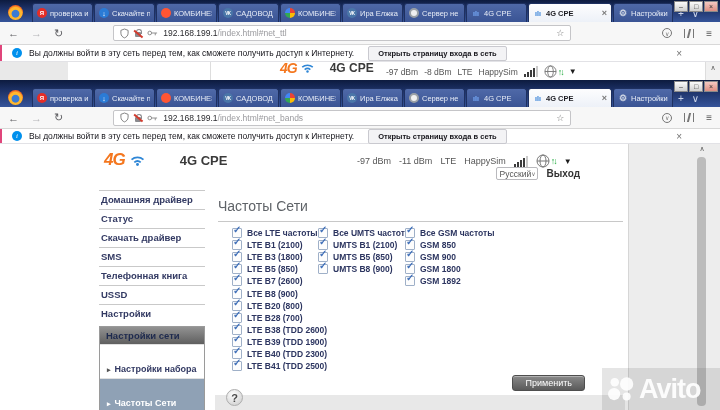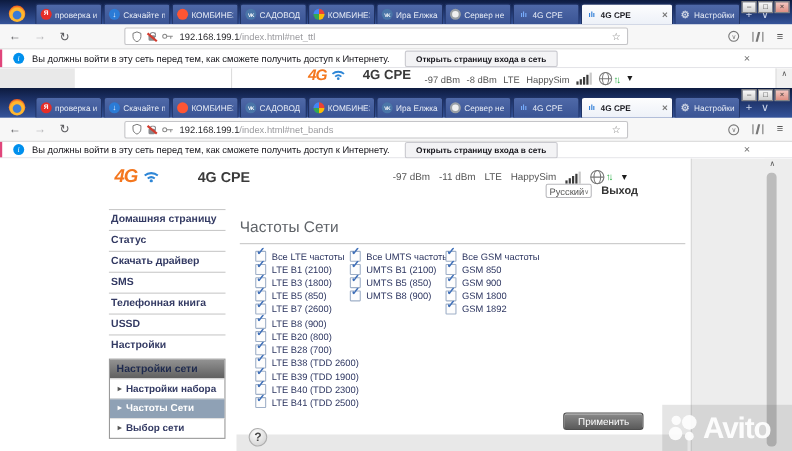--- a/index.html
+++ b/index.html
@@ -121,36 +121,36 @@
            font-size:8.5px;color:#555;box-sizing:border-box;}
   .lsar{font-size:6px;color:#777;}
   .logout{font-weight:bold;font-size:10px;color:#333;}
 
   .sidebar{position:absolute;left:99px;top:46px;width:106px;}
   .side-item{border-top:1px solid #c9c9c9;padding:4px 2px;font-weight:bold;font-size:9.5px;
              color:#333a63;line-height:10px;}
   .submenu{border:1px solid #9a9a9a;margin-top:3px;background:#fff;}
   .submenu-h{background:linear-gradient(#929292,#5f5f5f);color:#1e2a4e;font-weight:bold;
              font-size:9.5px;padding:3px 6px;}
-  .sub-item{display:flex;align-items:flex-end;gap:4px;padding:4px 4px 4px 7px;font-size:9px;
+  .sub-item{display:flex;align-items:flex-end;gap:4px;padding:20px 4px 4px 7px;font-size:9px;
             font-weight:bold;color:#333a63;border-top:1px solid #e0e0e0;line-height:9px;}
   .sub-item .sarw{color:#555;font-size:7px;}
   .sub-item.active{background:#8fa1b5;color:#fff;}
   .sub-item.active .sarw{color:#fff;}
 
   .main{position:absolute;left:218px;top:54px;width:405px;}
   .ptitle{font-size:14px;color:#5f6368;padding-bottom:7px;border-bottom:1px solid #c8c8c8;}
   .bands{display:flex;margin-top:5px;margin-left:14px;}
   .band-col{width:86px;flex:none;display:flex;flex-direction:column;}
   .band-col:nth-child(2){width:87px;}
   .band-row{display:flex;align-items:center;gap:5px;height:12.1px;}
   .cb{width:10px;height:10px;border:1px solid #9fb0c8;border-radius:1px;background:#fdfdfd;
       position:relative;box-sizing:border-box;flex:none;}
   .cb .ck{position:absolute;left:0;top:-4px;font-size:10px;font-weight:bold;color:#3f6fb8;line-height:10px;}
-  .blabel{font-size:8.5px;font-weight:normal;color:#2c3560;white-space:nowrap;}
+  .blabel{font-size:8.5px;font-weight:bold;color:#2c3560;white-space:nowrap;}
   .applyrow{display:flex;justify-content:flex-end;padding-right:38px;margin-top:3px;}
   .applybtn{background:linear-gradient(#8a8a8a,#5a5a5a);border:1px solid #4e4e4e;border-radius:3px;
             color:#fff;font-size:9px;padding:2px 12px;box-shadow:inset 0 1px 0 rgba(255,255,255,.35);
             font-family:inherit;}
   .footstrip{position:absolute;left:215px;top:251px;width:410px;height:15px;background:#e8e8e8;}
   .helpc{position:absolute;left:226px;top:245px;width:17px;height:17px;border-radius:50%;
          background:radial-gradient(circle at 40% 30%,#fefefe,#cacaca);border:1px solid #adadad;
          display:flex;align-items:center;justify-content:center;font-size:11px;font-weight:bold;
          color:#4a4a4a;box-sizing:border-box;}
   .avito{position:absolute;right:0;bottom:0;width:118px;height:42px;background:rgba(95,95,95,.16);
@@ -412,21 +412,21 @@
 
     <div class="langrow">
       <span class="langsel">
         <span>Русский</span>
         <span class="lsar">∨</span>
       </span>
       <span class="logout">Выход</span>
     </div>
 
     <div class="sidebar">
-        <div class="side-item">Домашняя страницу</div>
+        <div class="side-item">Домашняя драйвер</div>
         <div class="side-item">Статус</div>
         <div class="side-item">Скачать драйвер</div>
         <div class="side-item">SMS</div>
         <div class="side-item">Телефонная книга</div>
         <div class="side-item">USSD</div>
         <div class="side-item">Настройки</div>
         <div class="submenu">
           <div class="submenu-h">Настройки сети</div>
           <div class="sub-item">
             <span class="sarw">▸</span>

